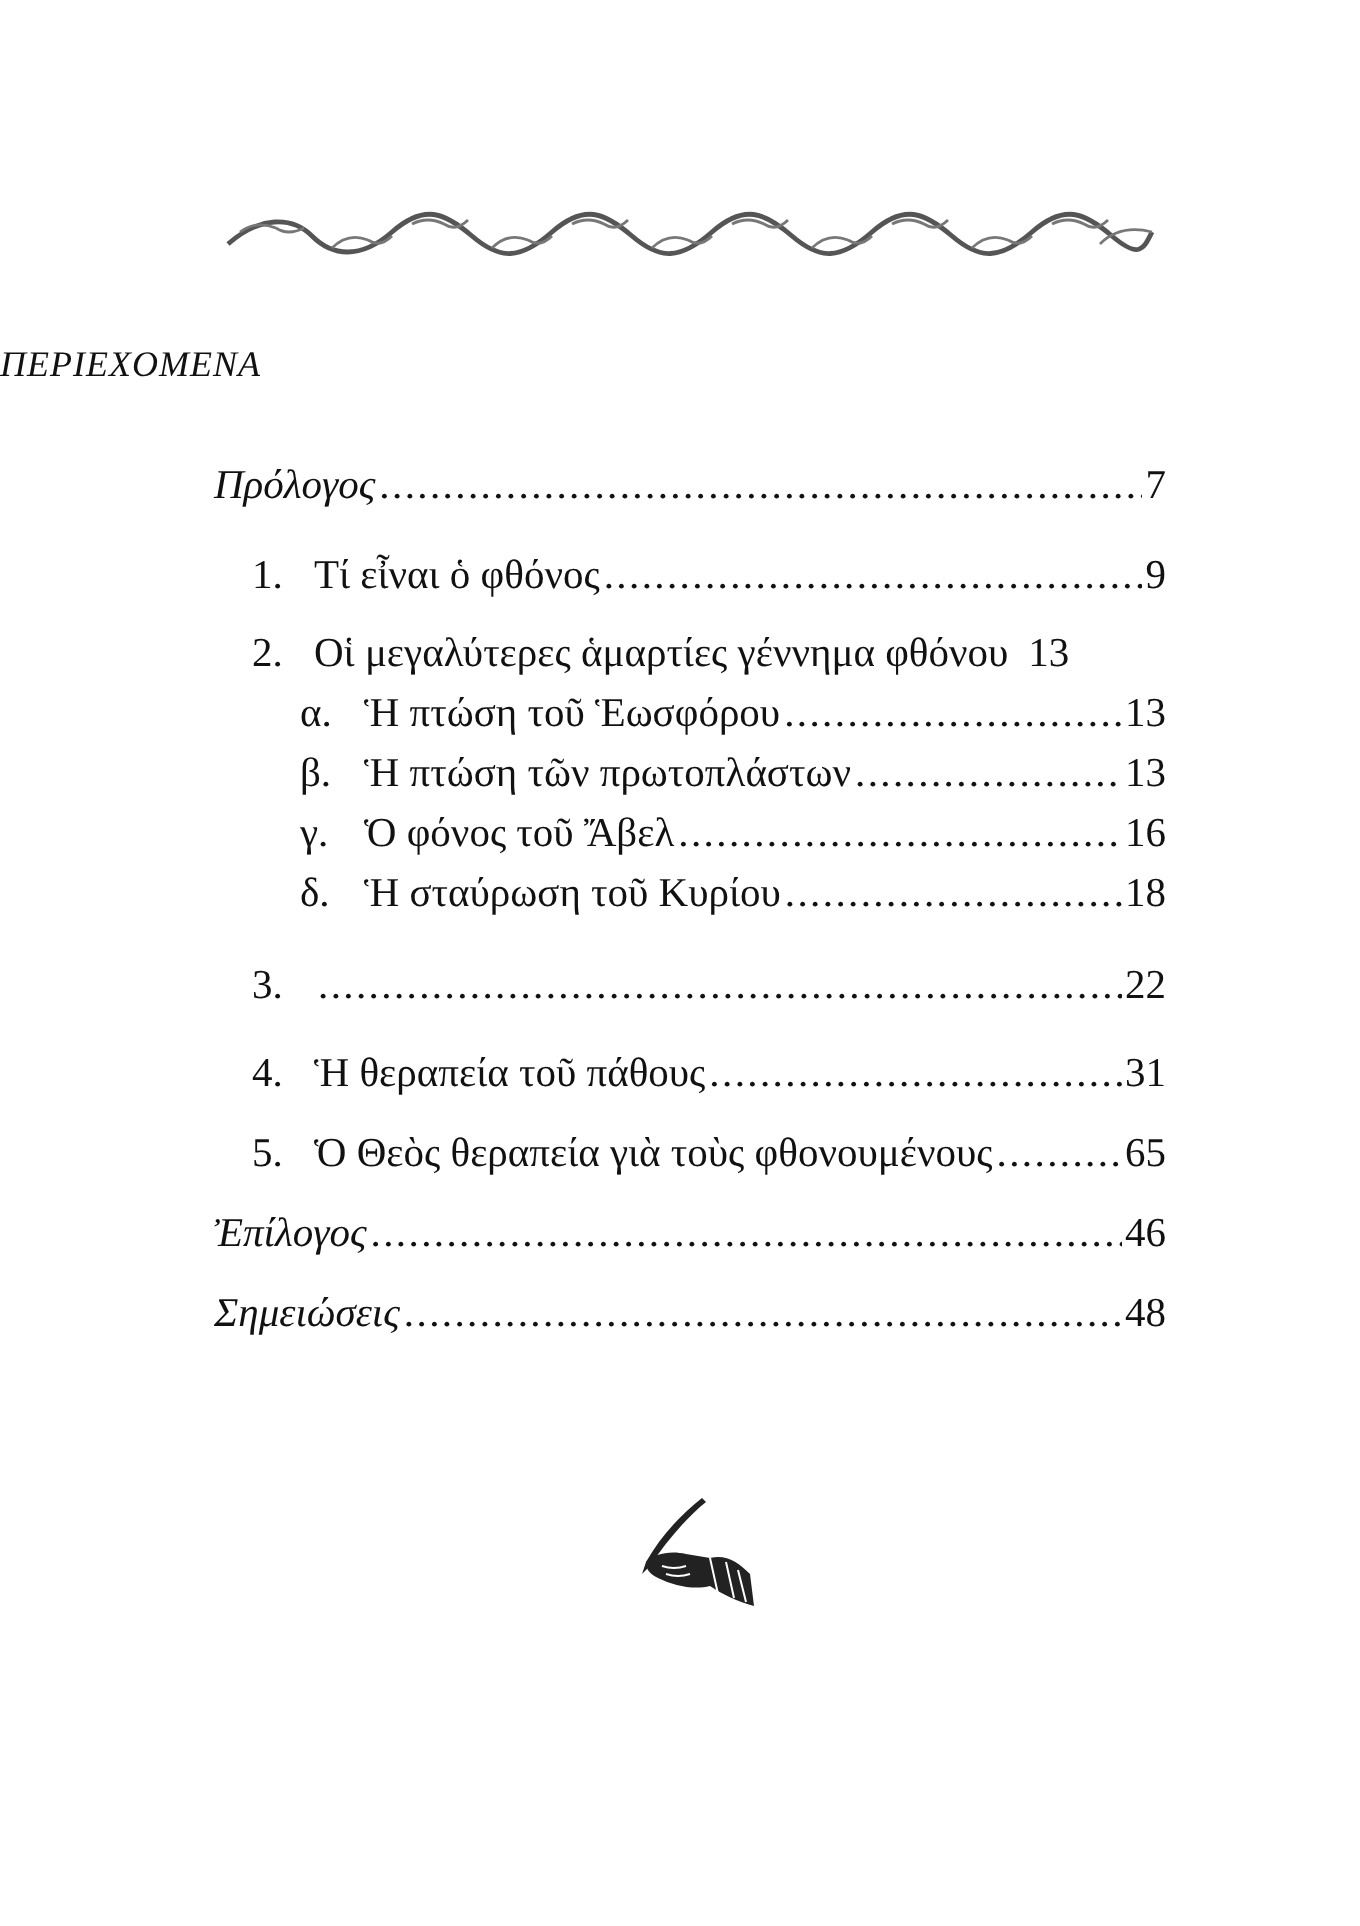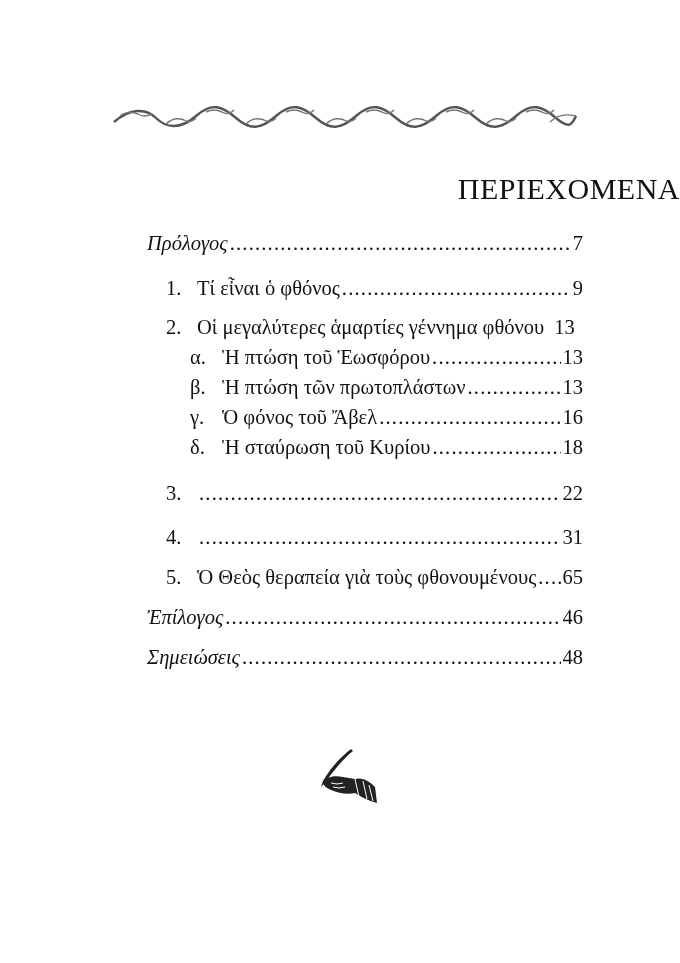--- a/index.html
+++ b/index.html
@@ -6,26 +6,27 @@
     body {
       width: 680px; height: 963px; position: relative; overflow: hidden;
       font-family: "DejaVu Serif", "Liberation Serif", serif;
       color: #111111;
     }
     .ornament {
       position: absolute; left: 110px; top: 104px; width: 470px; height: 28px;
     }
     .title {
       position: absolute; left: 0; width: 680px; top: 172px;
-      text-align: right; font-size: 30px; letter-spacing: 0.5px;
+      text-align: left; font-size: 18px; letter-spacing: 0.5px;
       font-family: "Liberation Serif", "DejaVu Serif", serif;
+      font-style: italic;
     }
     .toc { position: absolute; left: 107px; width: 476px; top: 232px;
       font-family: "Liberation Serif", "DejaVu Serif", serif; font-size: 20.5px; }
-    .row { position: absolute; left: 0; right: 0; height: 28px; display: flex; align-items: baseline; white-space: nowrap; margin-left: 40px; }
+    .row { position: absolute; left: 0; right: 0; height: 28px; display: flex; align-items: baseline; white-space: nowrap; }
     .row .num { display: inline-block; }
     .row .label { }
     .row .dots { flex: 1; overflow: hidden; margin: 0 2px; letter-spacing: 1.2px; }
     .row .dots::before {
       content: "................................................................................................................................................";
     }
     .row .page { text-align: right; }
     .italic .label { font-style: italic; }
     .lvl1 { left: 19px; }
     .lvl1 .num { width: 31px; }
@@ -100,20 +101,21 @@
     <span class="dots"></span>
     <span class="page">18</span>
   </div>
   <div class="row lvl1" style="top:250px">
     <span class="num">3.</span>
     <span class="dots"></span>
     <span class="page">22</span>
   </div>
   <div class="row lvl1" style="top:294px">
     <span class="num">4.</span>
+    <span class="label">Ἡ θεραπεία τοῦ πάθους</span>
     <span class="dots"></span>
     <span class="page">31</span>
   </div>
   <div class="row lvl1" style="top:334px">
     <span class="num">5.</span>
     <span class="label">Ὁ Θεὸς θεραπεία γιὰ τοὺς φθονουμένους</span>
     <span class="dots"></span>
     <span class="page">65</span>
   </div>
   <div class="row italic" style="top:374px">

